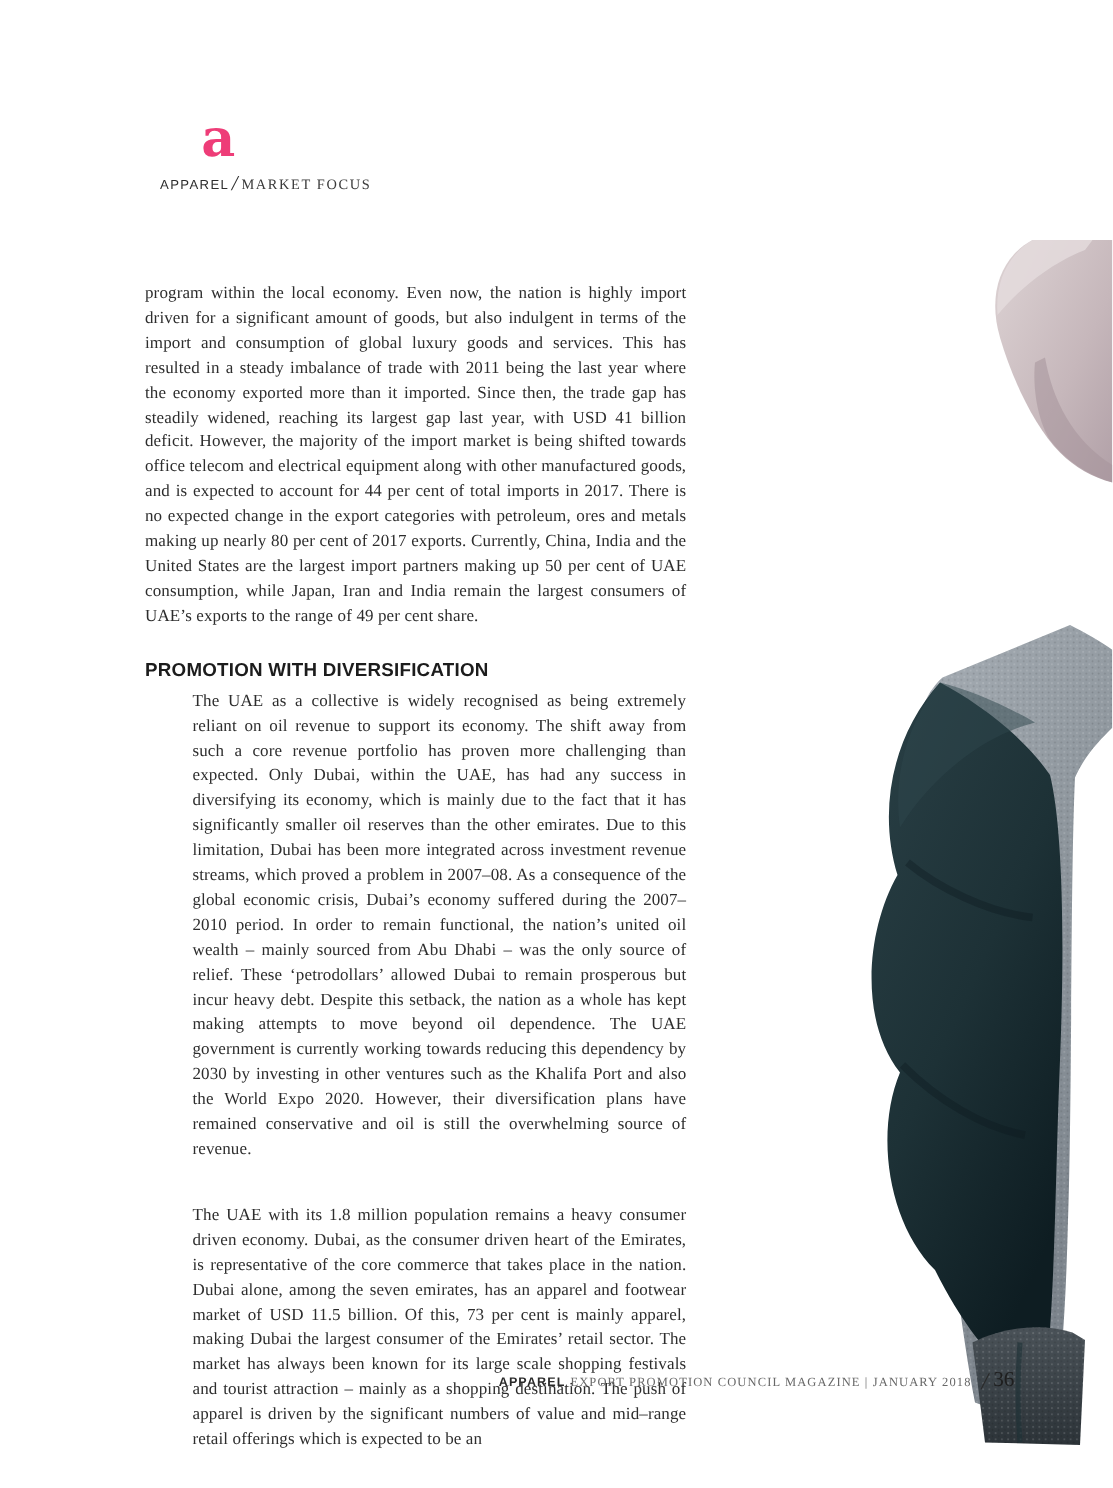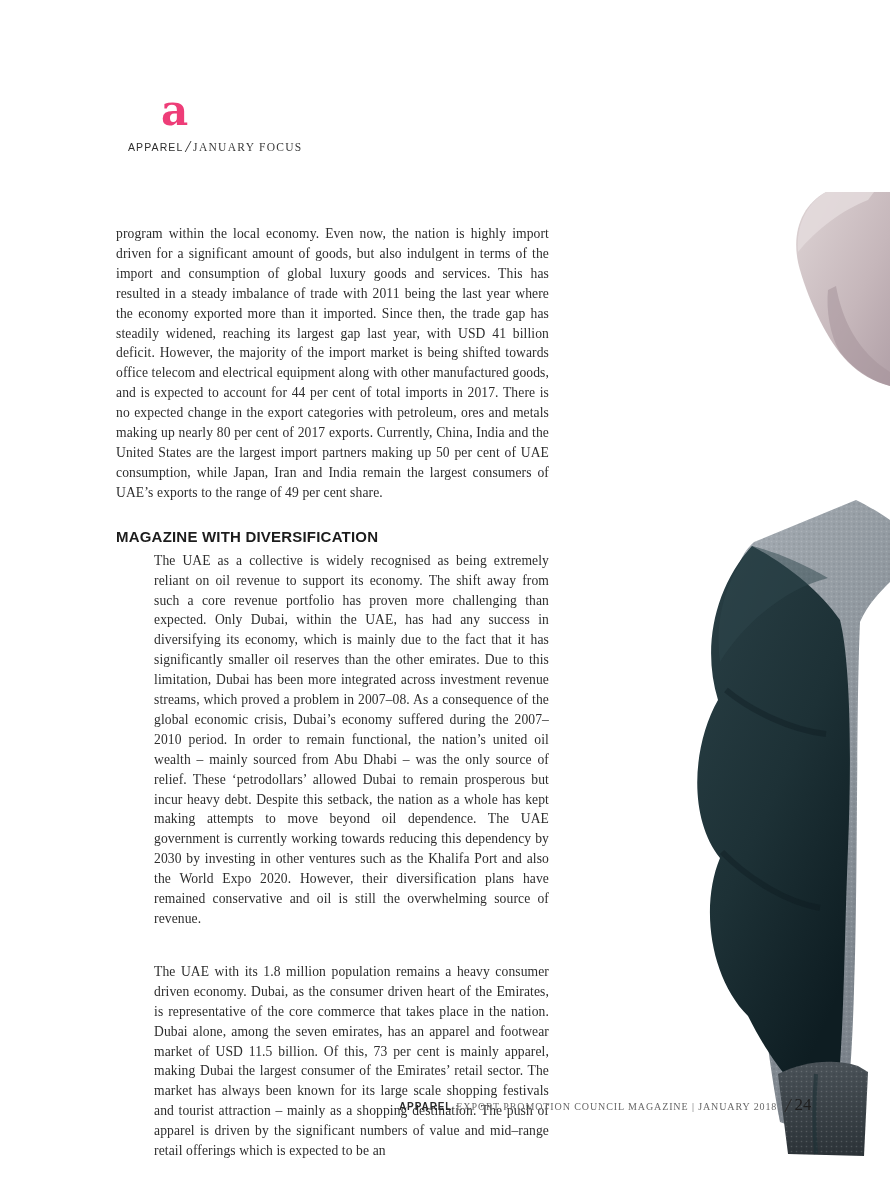--- a/index.html
+++ b/index.html
@@ -97,28 +97,28 @@
   }
 </style>
 </head>
 <body>
 
 <header class="masthead">
   <div class="logo-a">a</div>
   <div class="tagline">
     <span class="t-left">APPAREL</span>
     <span class="t-slash">/</span>
-    <span class="t-right">JANUARY FOCUS</span>
+    <span class="t-right">MARKET FOCUS</span>
   </div>
 </header>
 
 <main class="article">
   <p class="intro">program within the local economy. Even now, the nation is highly import driven for a significant amount of goods, but also indulgent in terms of the import and consumption of global luxury goods and services. This has resulted in a steady imbalance of trade with 2011 being the last year where the economy exported more than it imported. Since then, the trade gap has steadily widened, reaching its largest gap last year, with USD 41 billion deficit. However, the majority of the import market is being shifted towards office telecom and electrical equipment along with other manufactured goods, and is expected to account for 44 per cent of total imports in 2017. There is no expected change in the export categories with petroleum, ores and metals making up nearly 80 per cent of 2017 exports. Currently, China, India and the United States are the largest import partners making up 50 per cent of UAE consumption, while Japan, Iran and India remain the largest consumers of UAE’s exports to the range of 49 per cent share.</p>
 
-  <h2>MAGAZINE WITH DIVERSIFICATION</h2>
+  <h2>PROMOTION WITH DIVERSIFICATION</h2>
   <p class="sec-body">The UAE as a collective is widely recognised as being extremely reliant on oil revenue to support its economy. The shift away from such a core revenue portfolio has proven more challenging than expected. Only Dubai, within the UAE, has had any success in diversifying its economy, which is mainly due to the fact that it has significantly smaller oil reserves than the other emirates. Due to this limitation, Dubai has been more integrated across investment revenue streams, which proved a problem in 2007–08. As a consequence of the global economic crisis, Dubai’s economy suffered during the 2007–2010 period. In order to remain functional, the nation’s united oil wealth – mainly sourced from Abu Dhabi – was the only source of relief. These ‘petrodollars’ allowed Dubai to remain prosperous but incur heavy debt. Despite this setback, the nation as a whole has kept making attempts to move beyond oil dependence. The UAE government is currently working towards reducing this dependency by 2030 by investing in other ventures such as the Khalifa Port and also the World Expo 2020. However, their diversification plans have remained conservative and oil is still the overwhelming source of revenue.</p>
 
   <p class="sec-body last">The UAE with its 1.8 million population remains a heavy consumer driven economy. Dubai, as the consumer driven heart of the Emirates, is representative of the core commerce that takes place in the nation. Dubai alone, among the seven emirates, has an apparel and footwear market of USD 11.5 billion. Of this, 73 per cent is mainly apparel, making Dubai the largest consumer of the Emirates’ retail sector. The market has always been known for its large scale shopping festivals and tourist attraction – mainly as a shopping destination. The push of apparel is driven by the significant numbers of value and mid–range retail offerings which is expected to be an</p>
 </main>
 
 <svg class="photo" viewBox="0 0 260 980" xmlns="http://www.w3.org/2000/svg" aria-hidden="true">
   <defs>
     <linearGradient id="scarfGrad" x1="0" y1="0" x2="1" y2="1">
       <stop offset="0" stop-color="#ddd3d4"></stop>
       <stop offset="0.6" stop-color="#c6b7bb"></stop>
@@ -178,14 +178,14 @@
     <path d="M 148,884 C 172,872 202,868 228,876 L 238,882 L 234,966 L 158,964 Z" fill="url(#denimGrad)"></path>
     <path d="M 148,884 C 172,872 202,868 228,876 L 238,882 L 234,966 L 158,964 Z" fill="url(#knit)"></path>
     <path d="M 186,884 C 184,910 184,940 186,964" fill="none" stroke="#1d3136" stroke-width="4" opacity="0.6"></path>
   </g>
 </svg>
 
 <footer class="footer">
   <span class="f-brand">APPAREL</span>
   <span class="f-rest">EXPORT PROMOTION COUNCIL MAGAZINE | JANUARY 2018</span>
   <span class="f-slash">/</span>
-  <span class="f-page">24</span>
+  <span class="f-page">36</span>
 </footer>
 
 </body></html>

